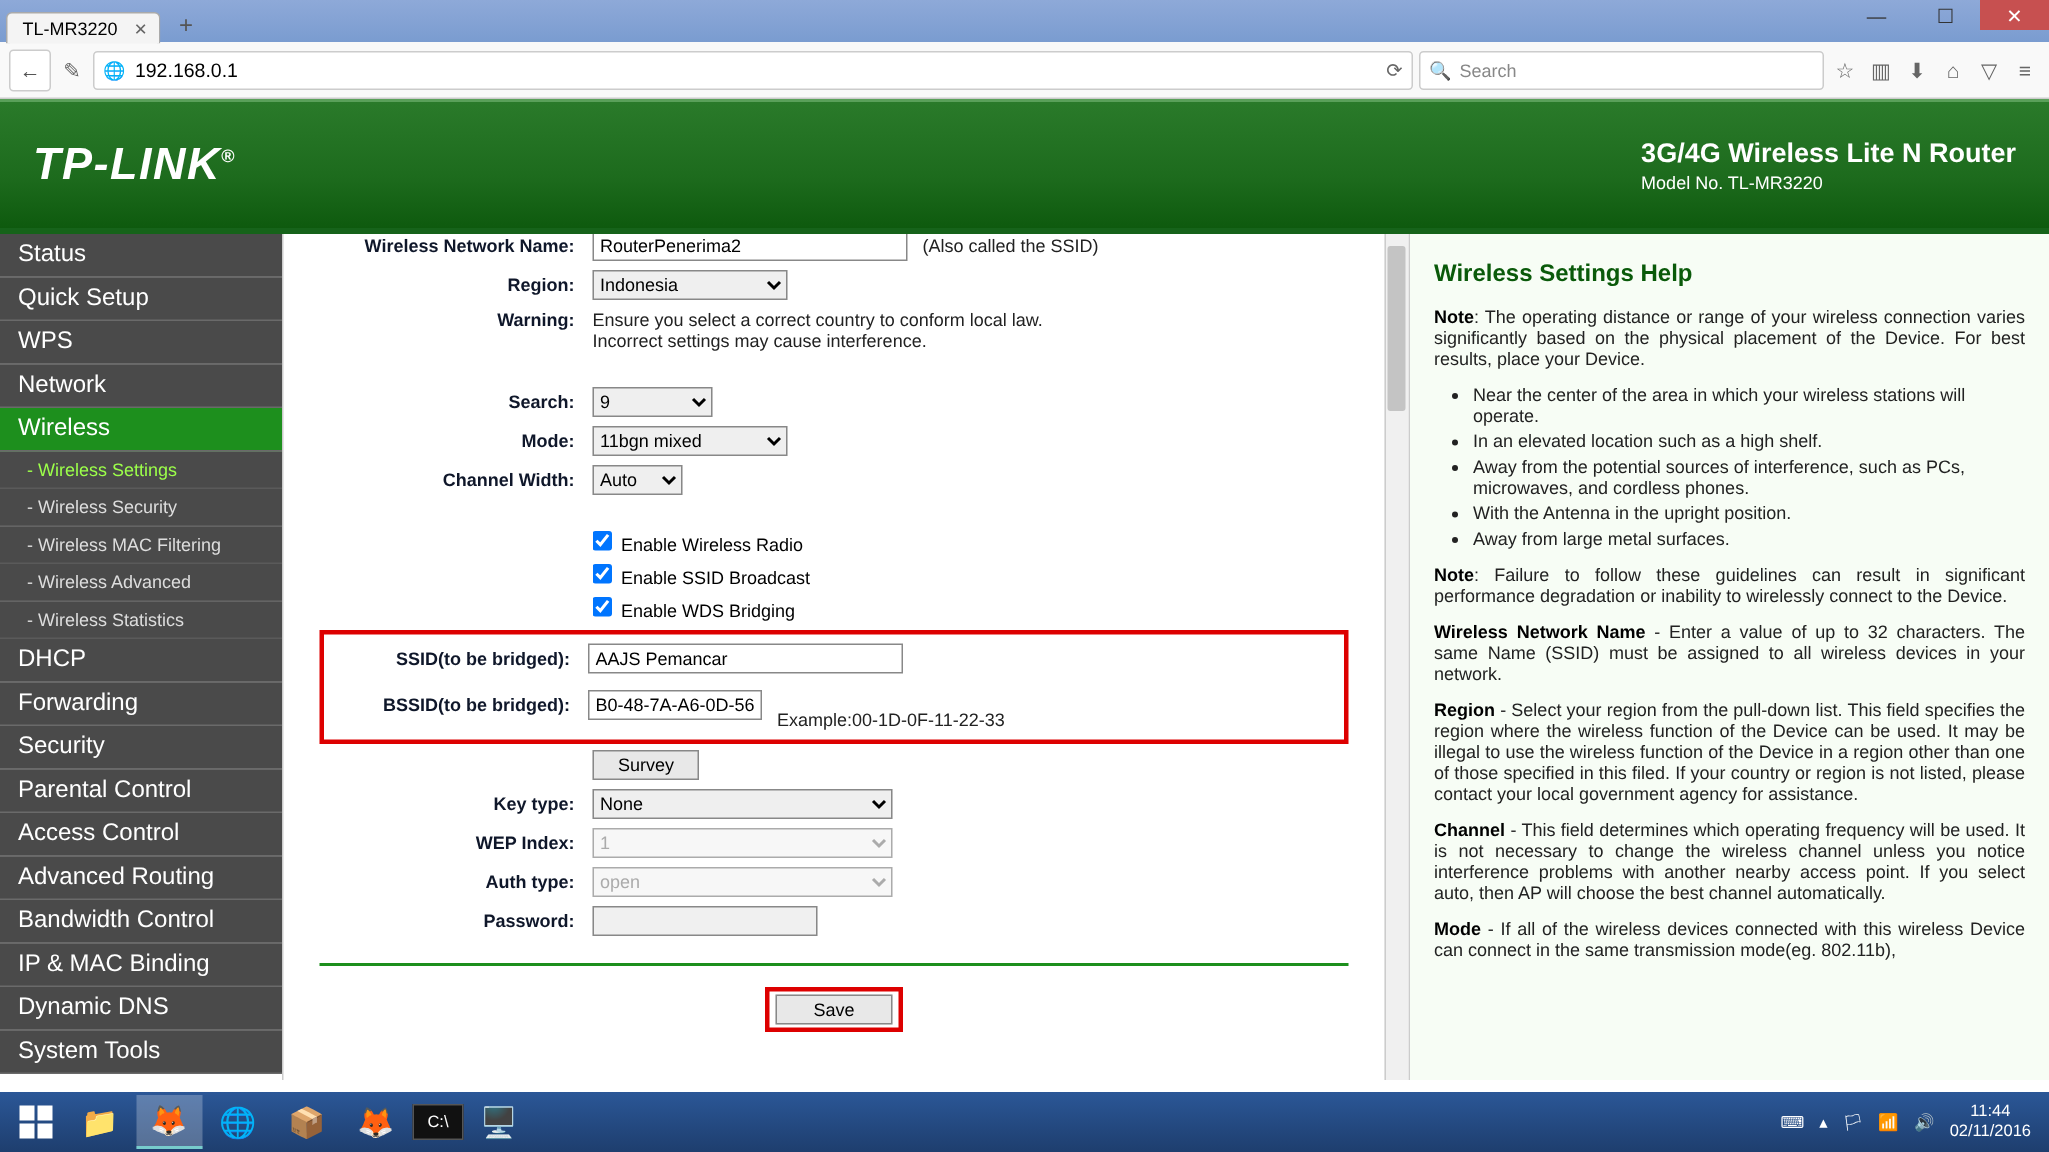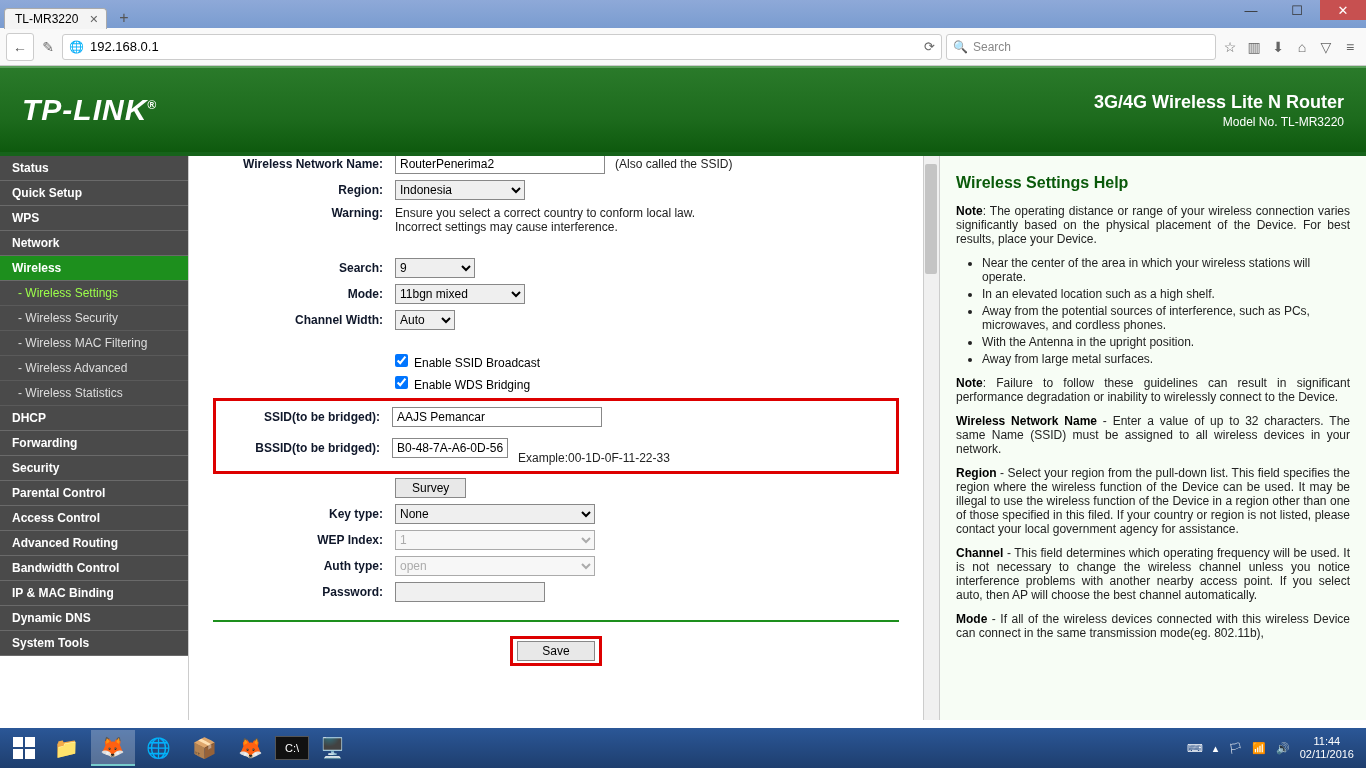--- a/index.html
+++ b/index.html
@@ -20,28 +20,28 @@
 .urlbar { flex:1; height:26px; border:1px solid #ccc; border-radius:3px; display:flex; align-items:center; padding:0 6px; background:#fff; font-size:13px; }
 .urlbar .globe { color:#888; margin-right:6px; font-size:12px; }
 .urlbar .reload { margin-left:auto; color:#666; }
 .searchbar { width:270px; height:26px; border:1px solid #ccc; border-radius:3px; display:flex; align-items:center; padding:0 6px; background:#fff; font-size:12px; color:#888; }
 .ticon { width:20px; color:#666; text-align:center; font-size:14px; }
 
 
 .banner { height:90px; background:linear-gradient(#2a7a2a,#1d6b1d 60%,#0e5a0e); display:flex; align-items:center; justify-content:space-between; padding:0 22px; color:#fff; border-top:2px solid #5aa05a; border-bottom:4px solid #16631a; }
 .logo { font-size:30px; font-weight:bold; letter-spacing:1px; font-style:italic; }
 .logo sup { font-size:12px; }
-.product { text-align:right;margin-left:48px; }
+.product { text-align:left;margin-left:48px; }
 .product .line1 { font-size:18px; font-weight:bold; }
 .product .line2 { font-size:12px; margin-top:2px; }
 
 
 .cols { display:flex; height:564px; }
 .sidebar { width:188px; background:#fff; }
-.nav-item { background:#4a4a4a; color:#fff; padding:5px 12px; font-size:12px; font-weight:bold; border-bottom:1px solid #6a6a6a; cursor:pointer; }
+.nav-item { background:#4a4a4a; color:#fff; padding:5px 12px; font-size:16px; font-weight:normal; border-bottom:1px solid #6a6a6a; cursor:pointer; }
 .nav-item.active { background:#1d8f1d; color:#fff; }
 .nav-sub { background:#4a4a4a; color:#ddd; padding:5px 12px 5px 18px; font-size:12px; border-bottom:1px solid #5a5a5a; cursor:pointer; }
 .nav-sub.current { color:#9cff4a; }
 
 .main { width:752px; border-left:1px solid #ccc; border-right:1px solid #ccc; position:relative; overflow:hidden; background:#fff; }
 .main-scroll { position:absolute; top:0; left:0; right:16px; bottom:0; padding:0 24px 10px; overflow:hidden; }
 .scrollbar { position:absolute; right:0; top:0; width:16px; height:100%; background:#f0f0f0; border-left:1px solid #ccc; }
 .scrollthumb { position:absolute; right:2px; top:8px; width:12px; height:110px; background:#c4c4c4; border-radius:2px; }
 
 .formrow { display:flex; align-items:center; margin-bottom:6px; }
@@ -172,20 +172,24 @@
         <label>Mode:</label>
         <select style="width:130px;"><option>11bgn mixed</option></select>
       </div>
       <div class="formrow">
         <label>Channel Width:</label>
         <select style="width:60px;"><option>Auto</option></select>
       </div>
       <div style="height:18px;"></div>
       <div class="formrow">
           <label></label>
+          <div class="ctrl"><input type="checkbox" class="chk" checked="" style=""><span>Enable Wireless Radio</span></div>
+        </div>
+      <div class="formrow">
+          <label></label>
           <div class="ctrl"><input type="checkbox" class="chk" checked="" style=""><span>Enable SSID Broadcast</span></div>
         </div>
       <div class="formrow">
           <label></label>
           <div class="ctrl"><input type="checkbox" class="chk" checked="" style=""><span>Enable WDS Bridging</span></div>
         </div>
 
       <div class="redbox">
         <div class="formrow" style="margin-bottom:4px;">
           <label style="width:172px;">SSID(to be bridged):</label>

